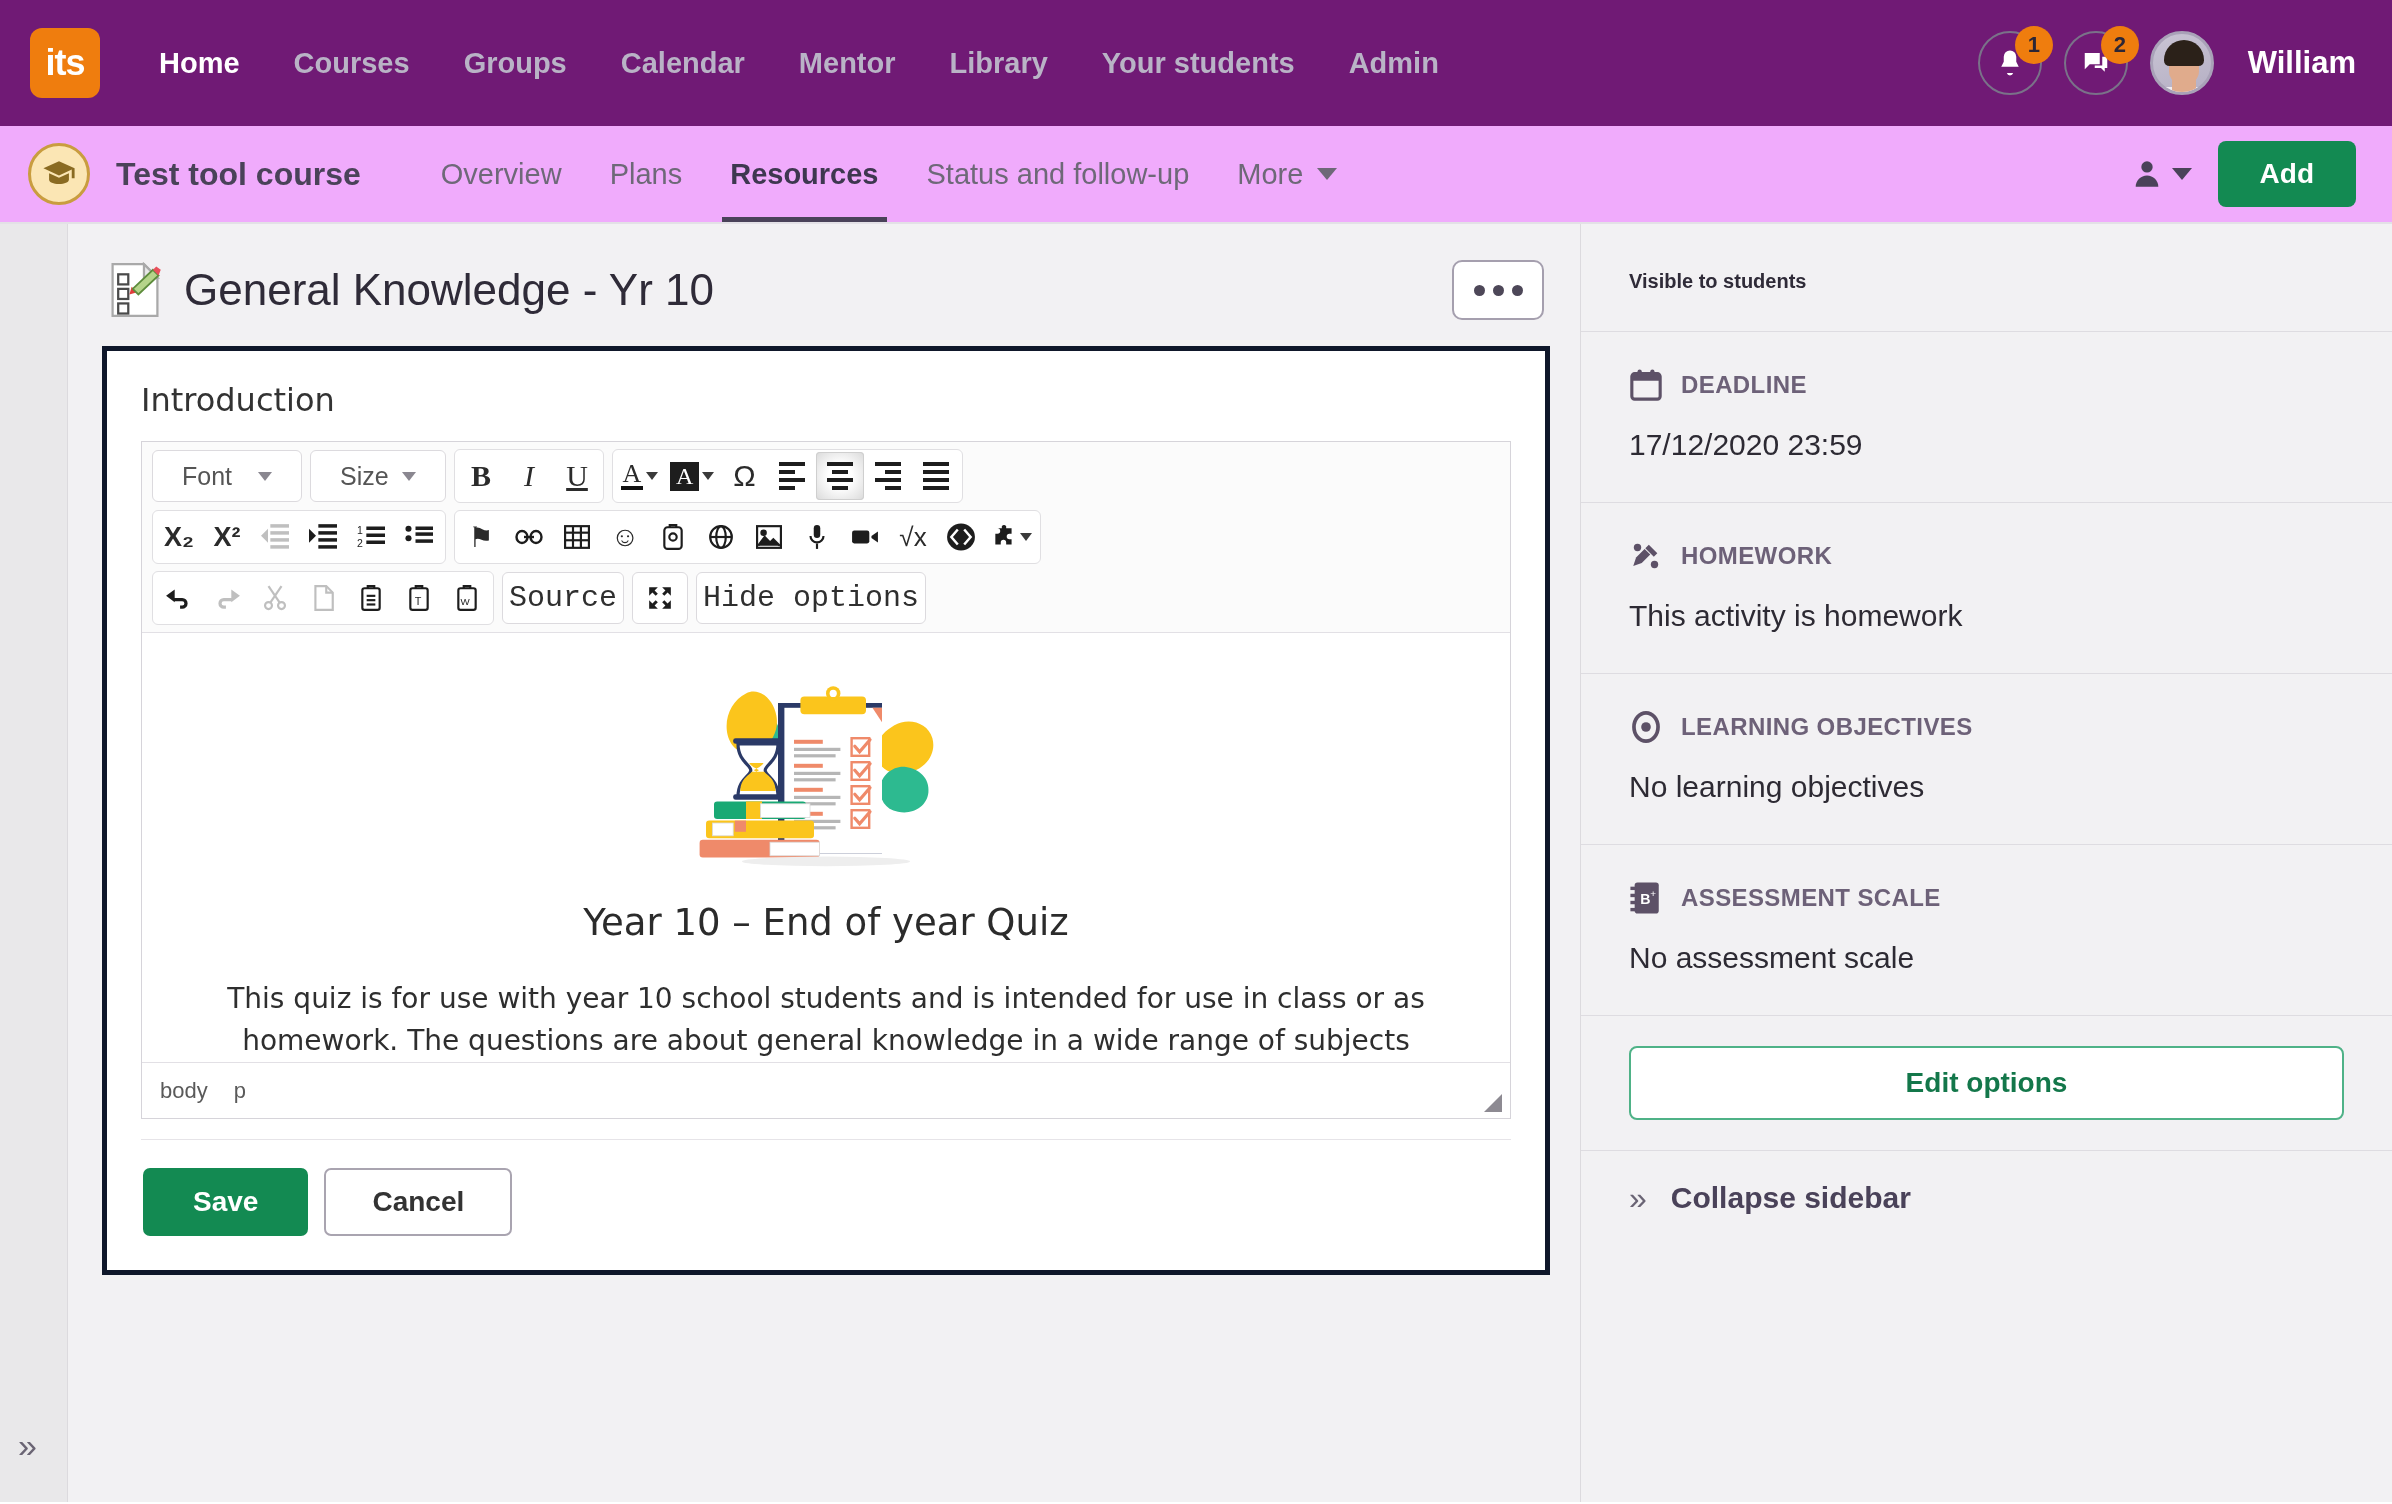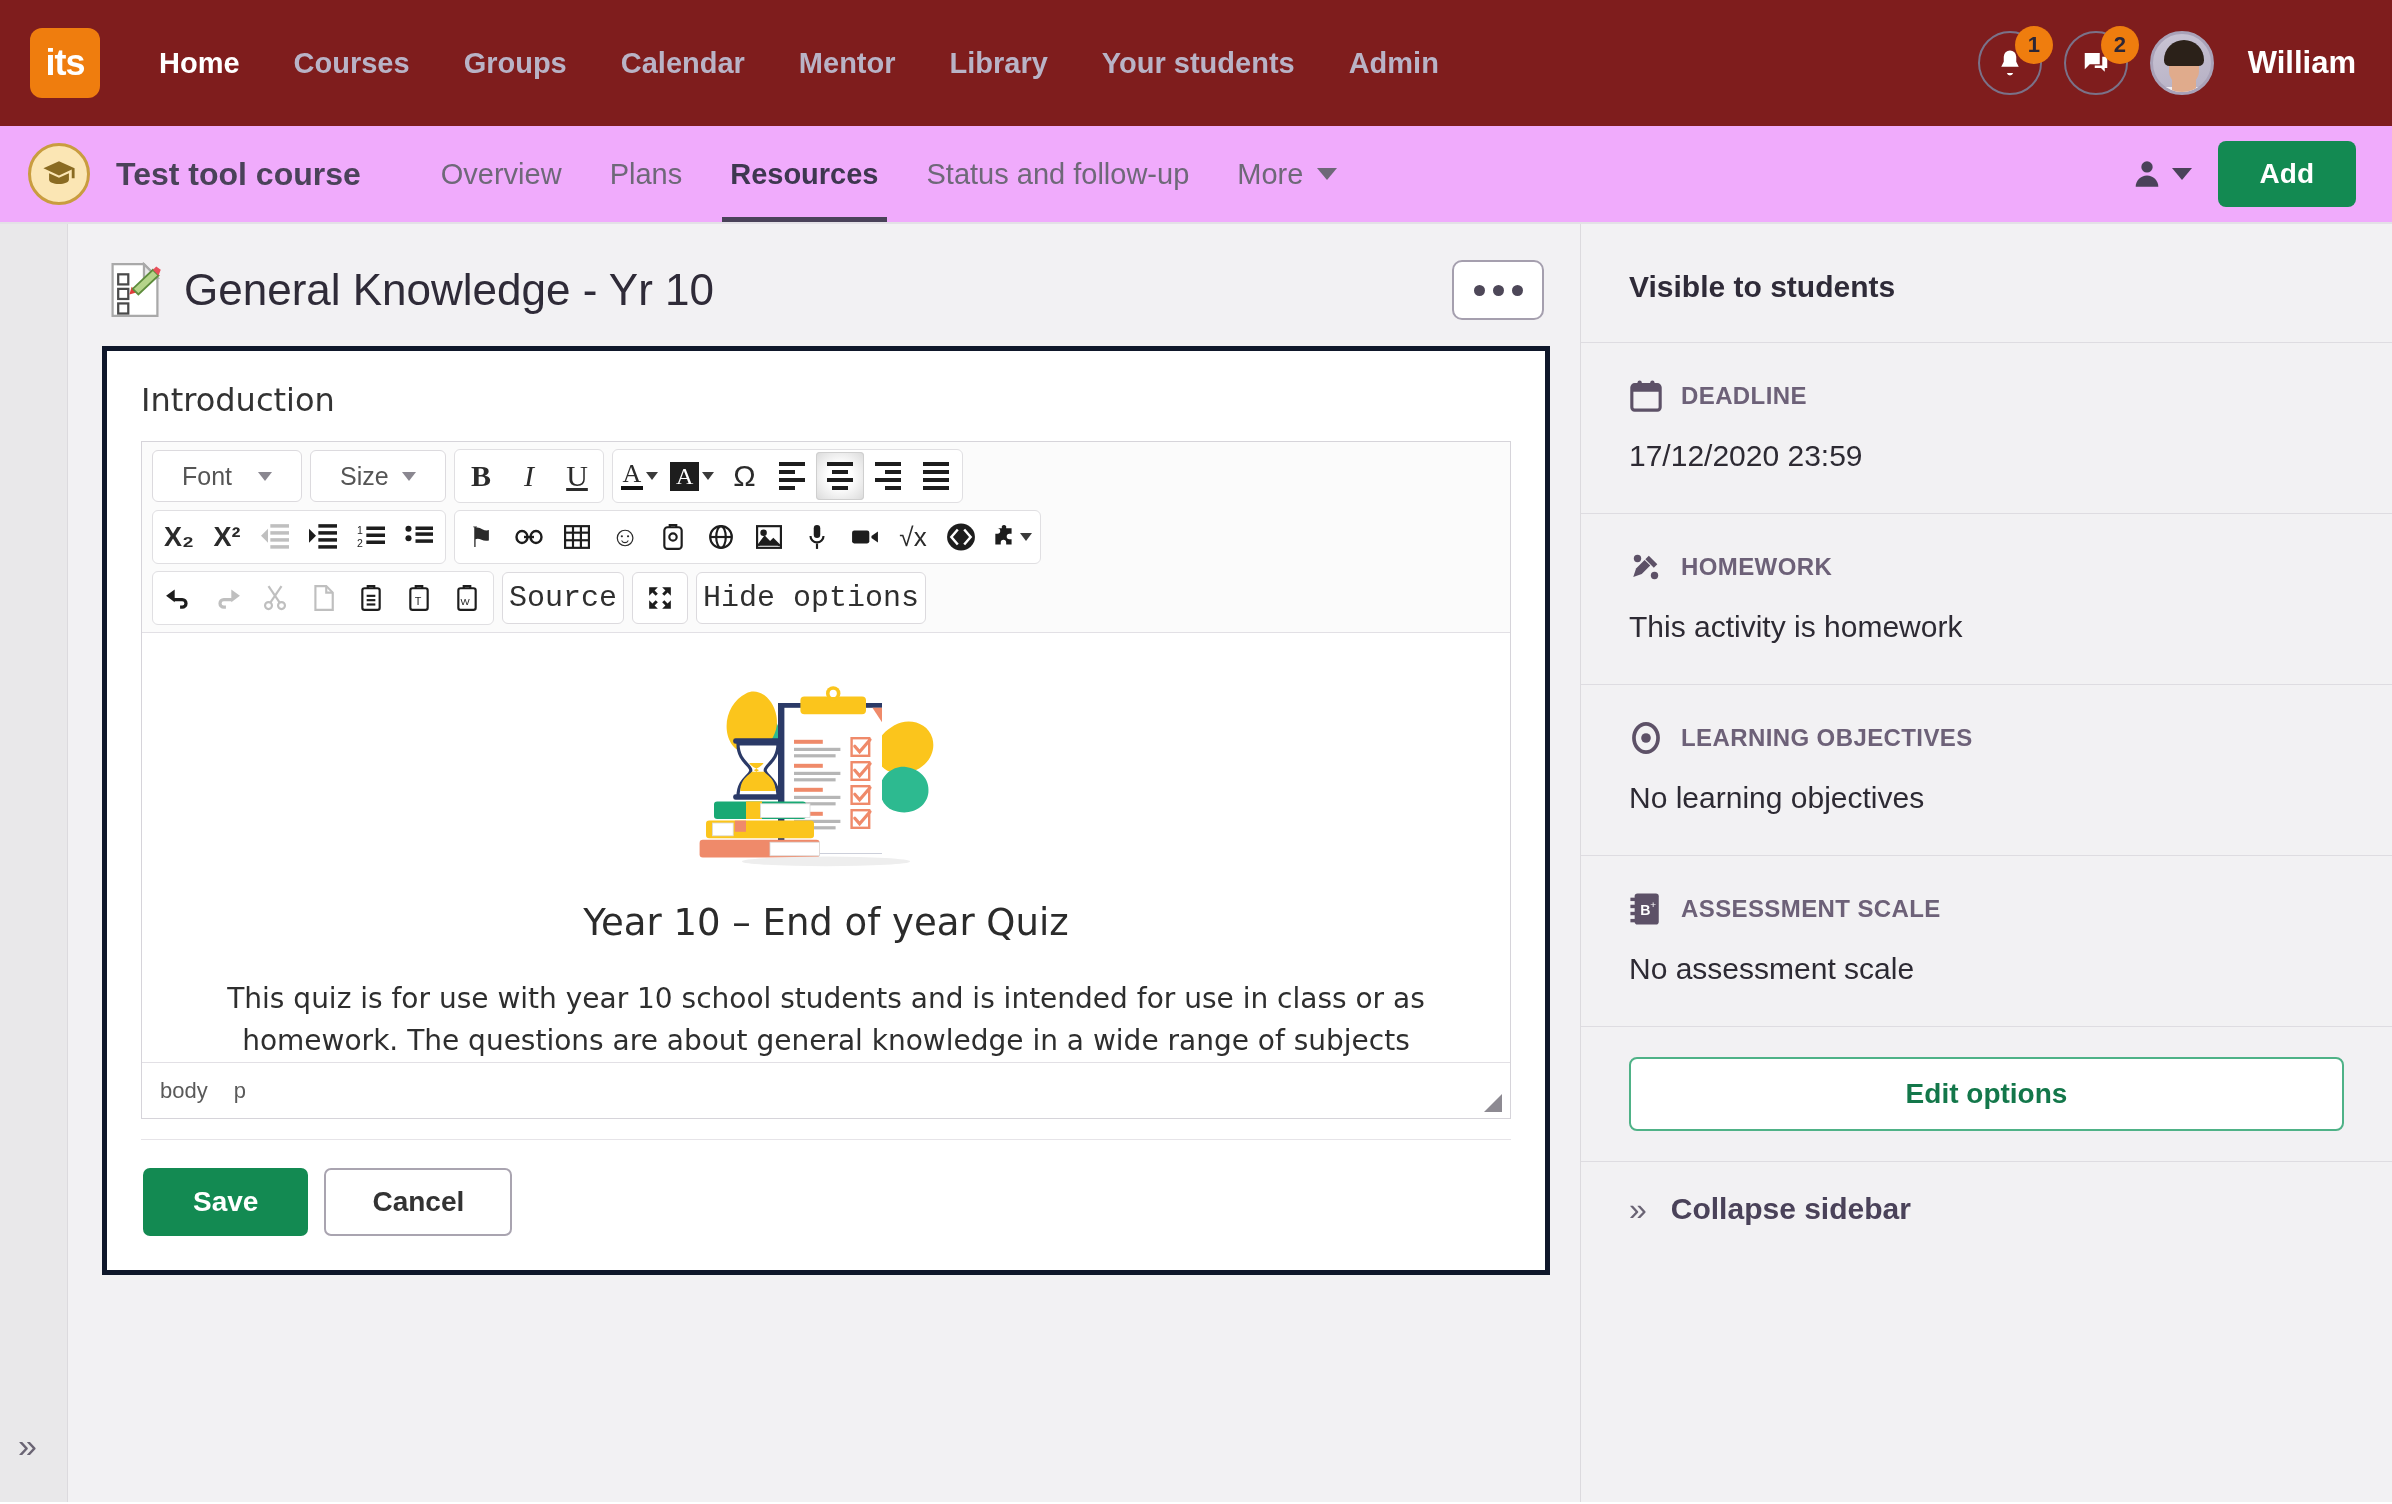--- a/index.html
+++ b/index.html
@@ -6,21 +6,21 @@
   html, body {
     width: 2392px; height: 1504px;
     font-family: "Liberation Sans", sans-serif;
     background: #ffffff;
     overflow: hidden;
   }
 
   
   .topnav {
     height: 126px;
-    background: #7f1d1d;
+    background: #701a75;
     display: flex;
     align-items: center;
     padding: 0 36px 0 30px;
     position: relative;
   }
   .logo {
     width: 70px; height: 70px;
     background: #ef7d0e;
     border-radius: 12px;
     display: flex; align-items: center; justify-content: center;
@@ -409,21 +409,21 @@
   
   .sidebar {
     width: 812px;
     flex: 0 0 auto;
     background: #f2f1f3;
     border-left: 1px solid #dcdade;
     display: flex;
     flex-direction: column;
   }
   .sb-title {
-    font-size: 30px;
+    font-size: 20px;
     font-weight: 700;
     color: #2f2b38;
     padding: 46px 48px 38px 48px;
   }
   .sb-sec {
     padding: 36px 48px 40px 48px;
     border-top: 1px solid #dedce1;
   }
   .sb-head {
     display: flex;

